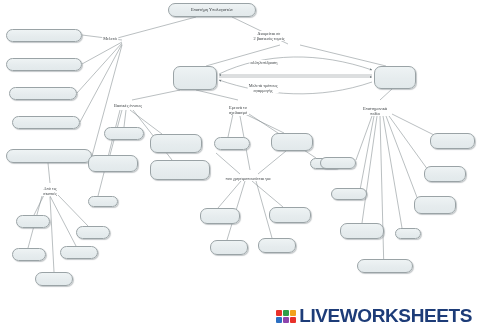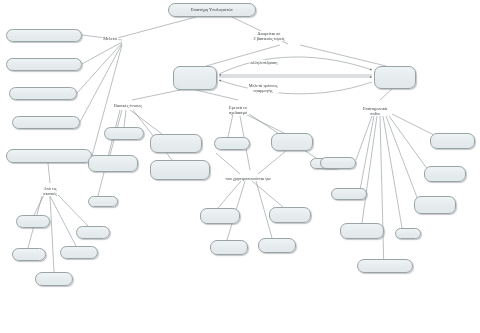--- a/index.html
+++ b/index.html
@@ -204,13 +204,24 @@
       <div class="edge-label" style="left: 128px; top: 103px; transform: translateX(-50%);">Βασικές έννοιες</div>
       <div class="edge-label" style="left: 238px; top: 105px; transform: translateX(-50%);">Ερευνά το
 σχεδιασμό</div>
       <div class="edge-label" style="left: 375px; top: 106px; transform: translateX(-50%);">Επιστημονικά
 πεδία</div>
       <div class="edge-label" style="left: 248px; top: 176px; transform: translateX(-50%);">που χρησιμοποιούνται για</div>
       <div class="edge-label" style="left: 50px; top: 186px; transform: translateX(-50%);">Από τις
 σκοπιές</div>
     </div>
 
+  <div id="watermark">
+    <span id="wm-logo">
+        <i style="background: rgb(232, 49, 42);"></i>
+        <i style="background: rgb(46, 158, 73);"></i>
+        <i style="background: rgb(242, 162, 28);"></i>
+        <i style="background: rgb(43, 111, 194);"></i>
+        <i style="background: rgb(142, 68, 173);"></i>
+        <i style="background: rgb(232, 49, 42);"></i>
+      </span>
+    <span id="wm-text">LIVEWORKSHEETS</span>
+  </div>
 </div>
 
 </body></html>

